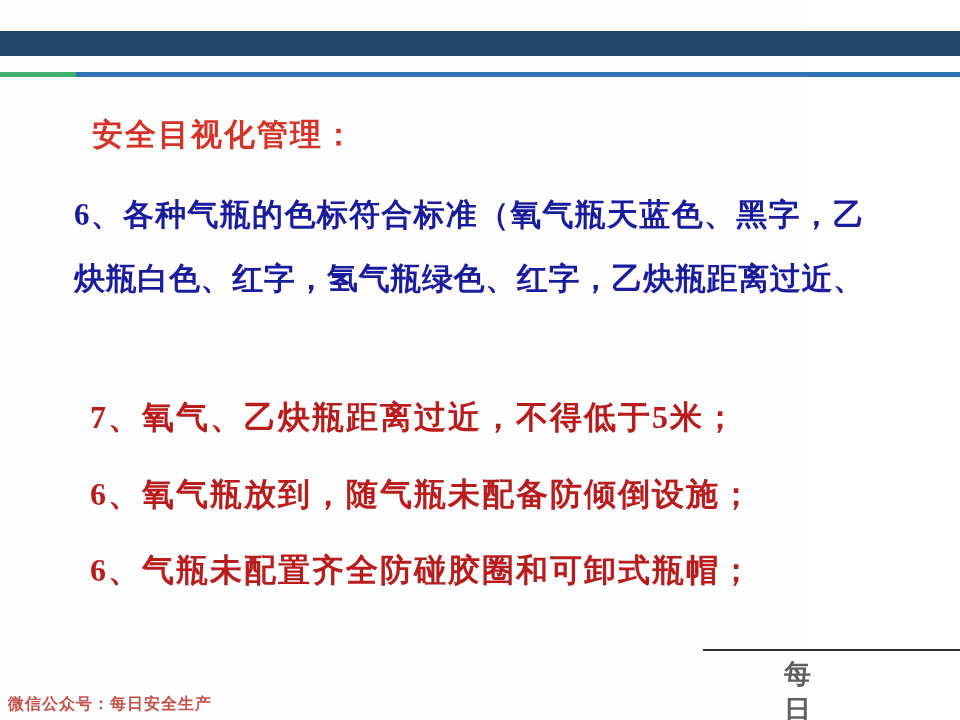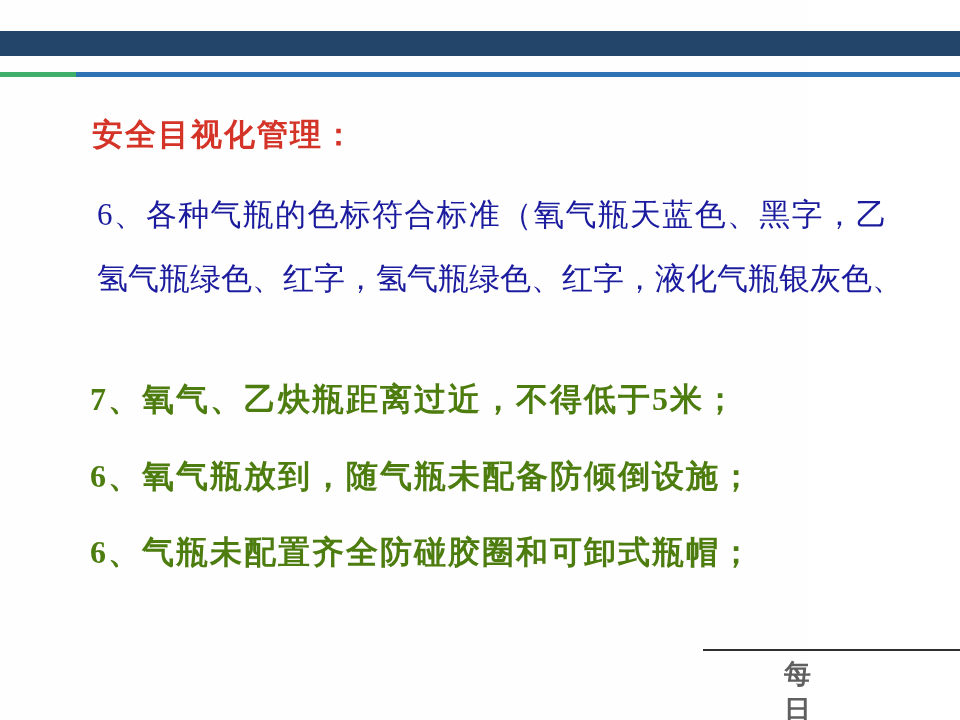--- a/index.html
+++ b/index.html
@@ -37,25 +37,25 @@
     margin: 0;
     font-size: 31px;
     font-weight: bold;
     color: #d43327;
     letter-spacing: 2px;
     font-family: "Liberation Sans", "DejaVu Sans", sans-serif;
   }
 
   .body-text {
     position: absolute;
-    left: 97px; top: 183px;
+    left: 74px; top: 183px;
     width: 790px;
     color: #1b1b9e;
     font-family: "Liberation Serif", "DejaVu Serif", serif;
-    font-weight: normal;
+    font-weight: bold;
     font-size: 31px;
   }
   .jline {
     width: 790px;
     height: 64px;
     line-height: 64px;
     text-align: justify;
     text-align-last: justify;
     text-justify: inter-character;
     white-space: nowrap;
@@ -63,26 +63,27 @@
   .lline {
     width: 790px;
     height: 64px;
     line-height: 64px;
     letter-spacing: 1px;
     white-space: nowrap;
   }
   .item-single {
     position: absolute;
     left: 90px;
-    color: #4d7c0f;
+    color: #b91c1c;
     font-family: "Liberation Serif", "DejaVu Serif", serif;
     font-weight: bold;
     font-size: 32px;
     letter-spacing: 2px;
     white-space: nowrap;
+    margin-top: 18px;
   }
   .item-7 { top: 378px; }
   .item-8 { top: 455px; }
   .item-9 { top: 531px; }
 
   .footer-left {
     position: absolute;
     left: 8px; top: 694px;
     font-size: 16px;
     font-weight: bold;
@@ -123,27 +124,28 @@
 
   <div class="accent-line">
     <span class="seg-green"></span>
     <span class="seg-blue"></span>
   </div>
 
   <h1 class="page-title">安全目视化管理：</h1>
 
   <div class="body-text">
     <div class="jline">6、各种气瓶的色标符合标准（氧气瓶天蓝色、黑字，乙</div>
-    <div class="jline">氢气瓶绿色、红字，氢气瓶绿色、红字，液化气瓶银灰色、</div>
+    <div class="jline">炔瓶白色、红字，氢气瓶绿色、红字，乙炔瓶距离过近、</div>
   </div>
 
   <div class="item-single item-7">7、氧气、乙炔瓶距离过近，不得低于5米；</div>
   <div class="item-single item-8">6、氧气瓶放到，随气瓶未配备防倾倒设施；</div>
   <div class="item-single item-9">6、气瓶未配置齐全防碰胶圈和可卸式瓶帽；</div>
 
+  <div class="footer-left">微信公众号：每日安全生产</div>
 
   <div class="wm-rule"></div>
 
   <div class="watermark">
     <span>
       <svg class="wm-icon" viewBox="0 0 42 40" xmlns="http://www.w3.org/2000/svg">
         <ellipse cx="14" cy="15" rx="12.5" ry="10.5" fill="none" stroke="#6a6a6a" stroke-width="2"></ellipse>
         <path d="M7 23 L4 30 L12 25" fill="none" stroke="#6a6a6a" stroke-width="2" stroke-linejoin="round"></path>
         <circle cx="10" cy="12" r="1.6" fill="#6a6a6a"></circle>
         <circle cx="18" cy="12" r="1.6" fill="#6a6a6a"></circle>

